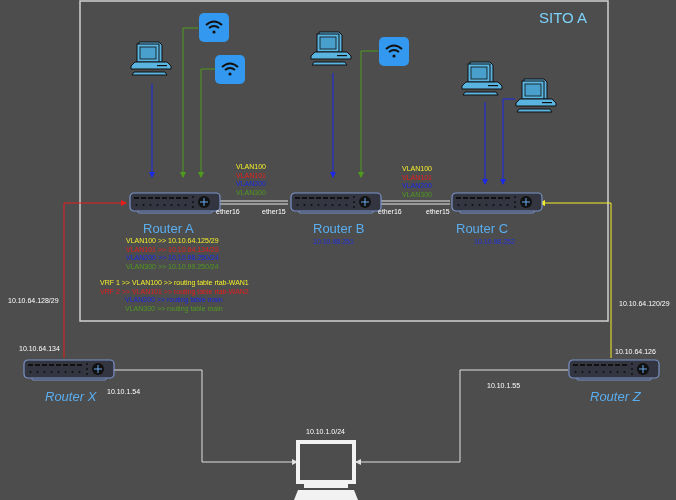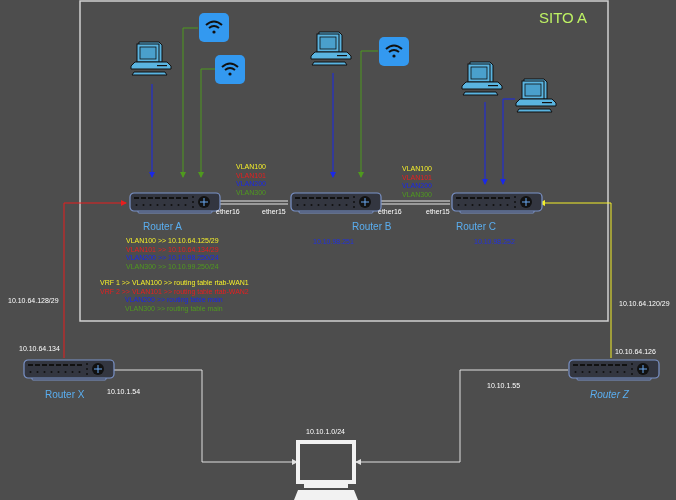--- a/index.html
+++ b/index.html
@@ -1,21 +1,21 @@
 <!DOCTYPE html>
 <html><head>
 <meta charset="utf-8">
 <style>
   html, body { margin:0; padding:0; }
   body { width:676px; height:500px; background:#4d4d4d; overflow:hidden; position:relative;
          font-family:"Liberation Sans", sans-serif; }
   #canvas { position:absolute; left:0; top:0; width:676px; height:500px; }
   .lbl { position:absolute; font-family:"Liberation Sans", sans-serif; font-size:7px; color:#ffffff; white-space:nowrap; line-height:8.5px; }
-  .rname { position:absolute; font-size:10px; color:#5aaef0; white-space:nowrap; }
-  .site { position:absolute; font-size:15px; color:#bef264; }
+  .rname { position:absolute; font-size:13px; color:#5aaef0; white-space:nowrap; }
+  .site { position:absolute; font-size:15px; color:#7dd3fc; }
   .vlan-stack { position:absolute; font-size:7px; line-height:8.5px; }
   .c-y { color:#f5f02a; } .c-r { color:#e81e1e; } .c-b { color:#1a28e8; } .c-g { color:#4f9a1e; }
   .ip-blue { position:absolute; font-size:7px; color:#2030e0; }
 </style>
 </head>
 <body>
 
 <svg id="canvas" viewBox="0 0 676 500">
   <defs>
     <marker id="arB" markerWidth="6" markerHeight="6" refX="5" refY="3" orient="auto">
@@ -135,42 +135,42 @@
   <div class="c-b">VLAN200</div>
   <div class="c-g">VLAN300</div>
 </div>
 
 <div class="lbl" style="left:216px;top:208px;">ether16</div>
 <div class="lbl" style="left:262px;top:208px;">ether15</div>
 <div class="lbl" style="left:378px;top:208px;">ether16</div>
 <div class="lbl" style="left:426px;top:208px;">ether15</div>
 
 <div class="rname" style="left:143px;top:221px;">Router A</div>
-<div class="rname" style="left:313px;top:221px;margin-left:39px;">Router B</div>
+<div class="rname" style="left:313px;top:221px;">Router B</div>
 <div class="ip-blue" style="left:313px;top:238px;">10.10.98.251</div>
 <div class="rname" style="left:456px;top:221px;">Router C</div>
 <div class="ip-blue" style="left:474px;top:238px;">10.10.98.252</div>
 
 <div class="vlan-stack" style="left:126px;top:237px;">
   <div class="c-y">VLAN100 &gt;&gt; 10.10.64.125/29</div>
   <div class="c-r">VLAN101 &gt;&gt; 10.10.64.134/29</div>
   <div class="c-b">VLAN200 &gt;&gt; 10.10.98.250/24</div>
   <div class="c-g">VLAN300 &gt;&gt; 10.10.99.250/24</div>
 </div>
 
 <div class="vlan-stack" style="left:100px;top:279px;">
   <div class="c-y">VRF 1 &gt;&gt; VLAN100 &gt;&gt; routing table rtab-WAN1</div>
   <div class="c-r">VRF 2 &gt;&gt; VLAN101 &gt;&gt; routing table rtab-WAN2</div>
   <div class="c-b" style="padding-left:25px;">VLAN200 &gt;&gt; routing table main</div>
   <div class="c-g" style="padding-left:25px;">VLAN300 &gt;&gt; routing table main</div>
 </div>
 
 <div class="lbl" style="left:8px;top:297px;">10.10.64.128/29</div>
 <div class="lbl" style="left:19px;top:345px;">10.10.64.134</div>
-<div class="rname" style="left:45px;top:389px;">Router X</div>
+<div class="rname" style="left:45px;top:389px;font-style:italic;">Router X</div>
 <div class="lbl" style="left:107px;top:388px;">10.10.1.54</div>
 
 <div class="lbl" style="left:619px;top:300px;">10.10.64.120/29</div>
 <div class="lbl" style="left:615px;top:348px;">10.10.64.126</div>
 <div class="rname" style="left:590px;top:389px;font-style:italic;">Router Z</div>
 <div class="lbl" style="left:487px;top:382px;">10.10.1.55</div>
 
 <div class="lbl" style="left:306px;top:428px;">10.10.1.0/24</div>
 
 </body></html>

